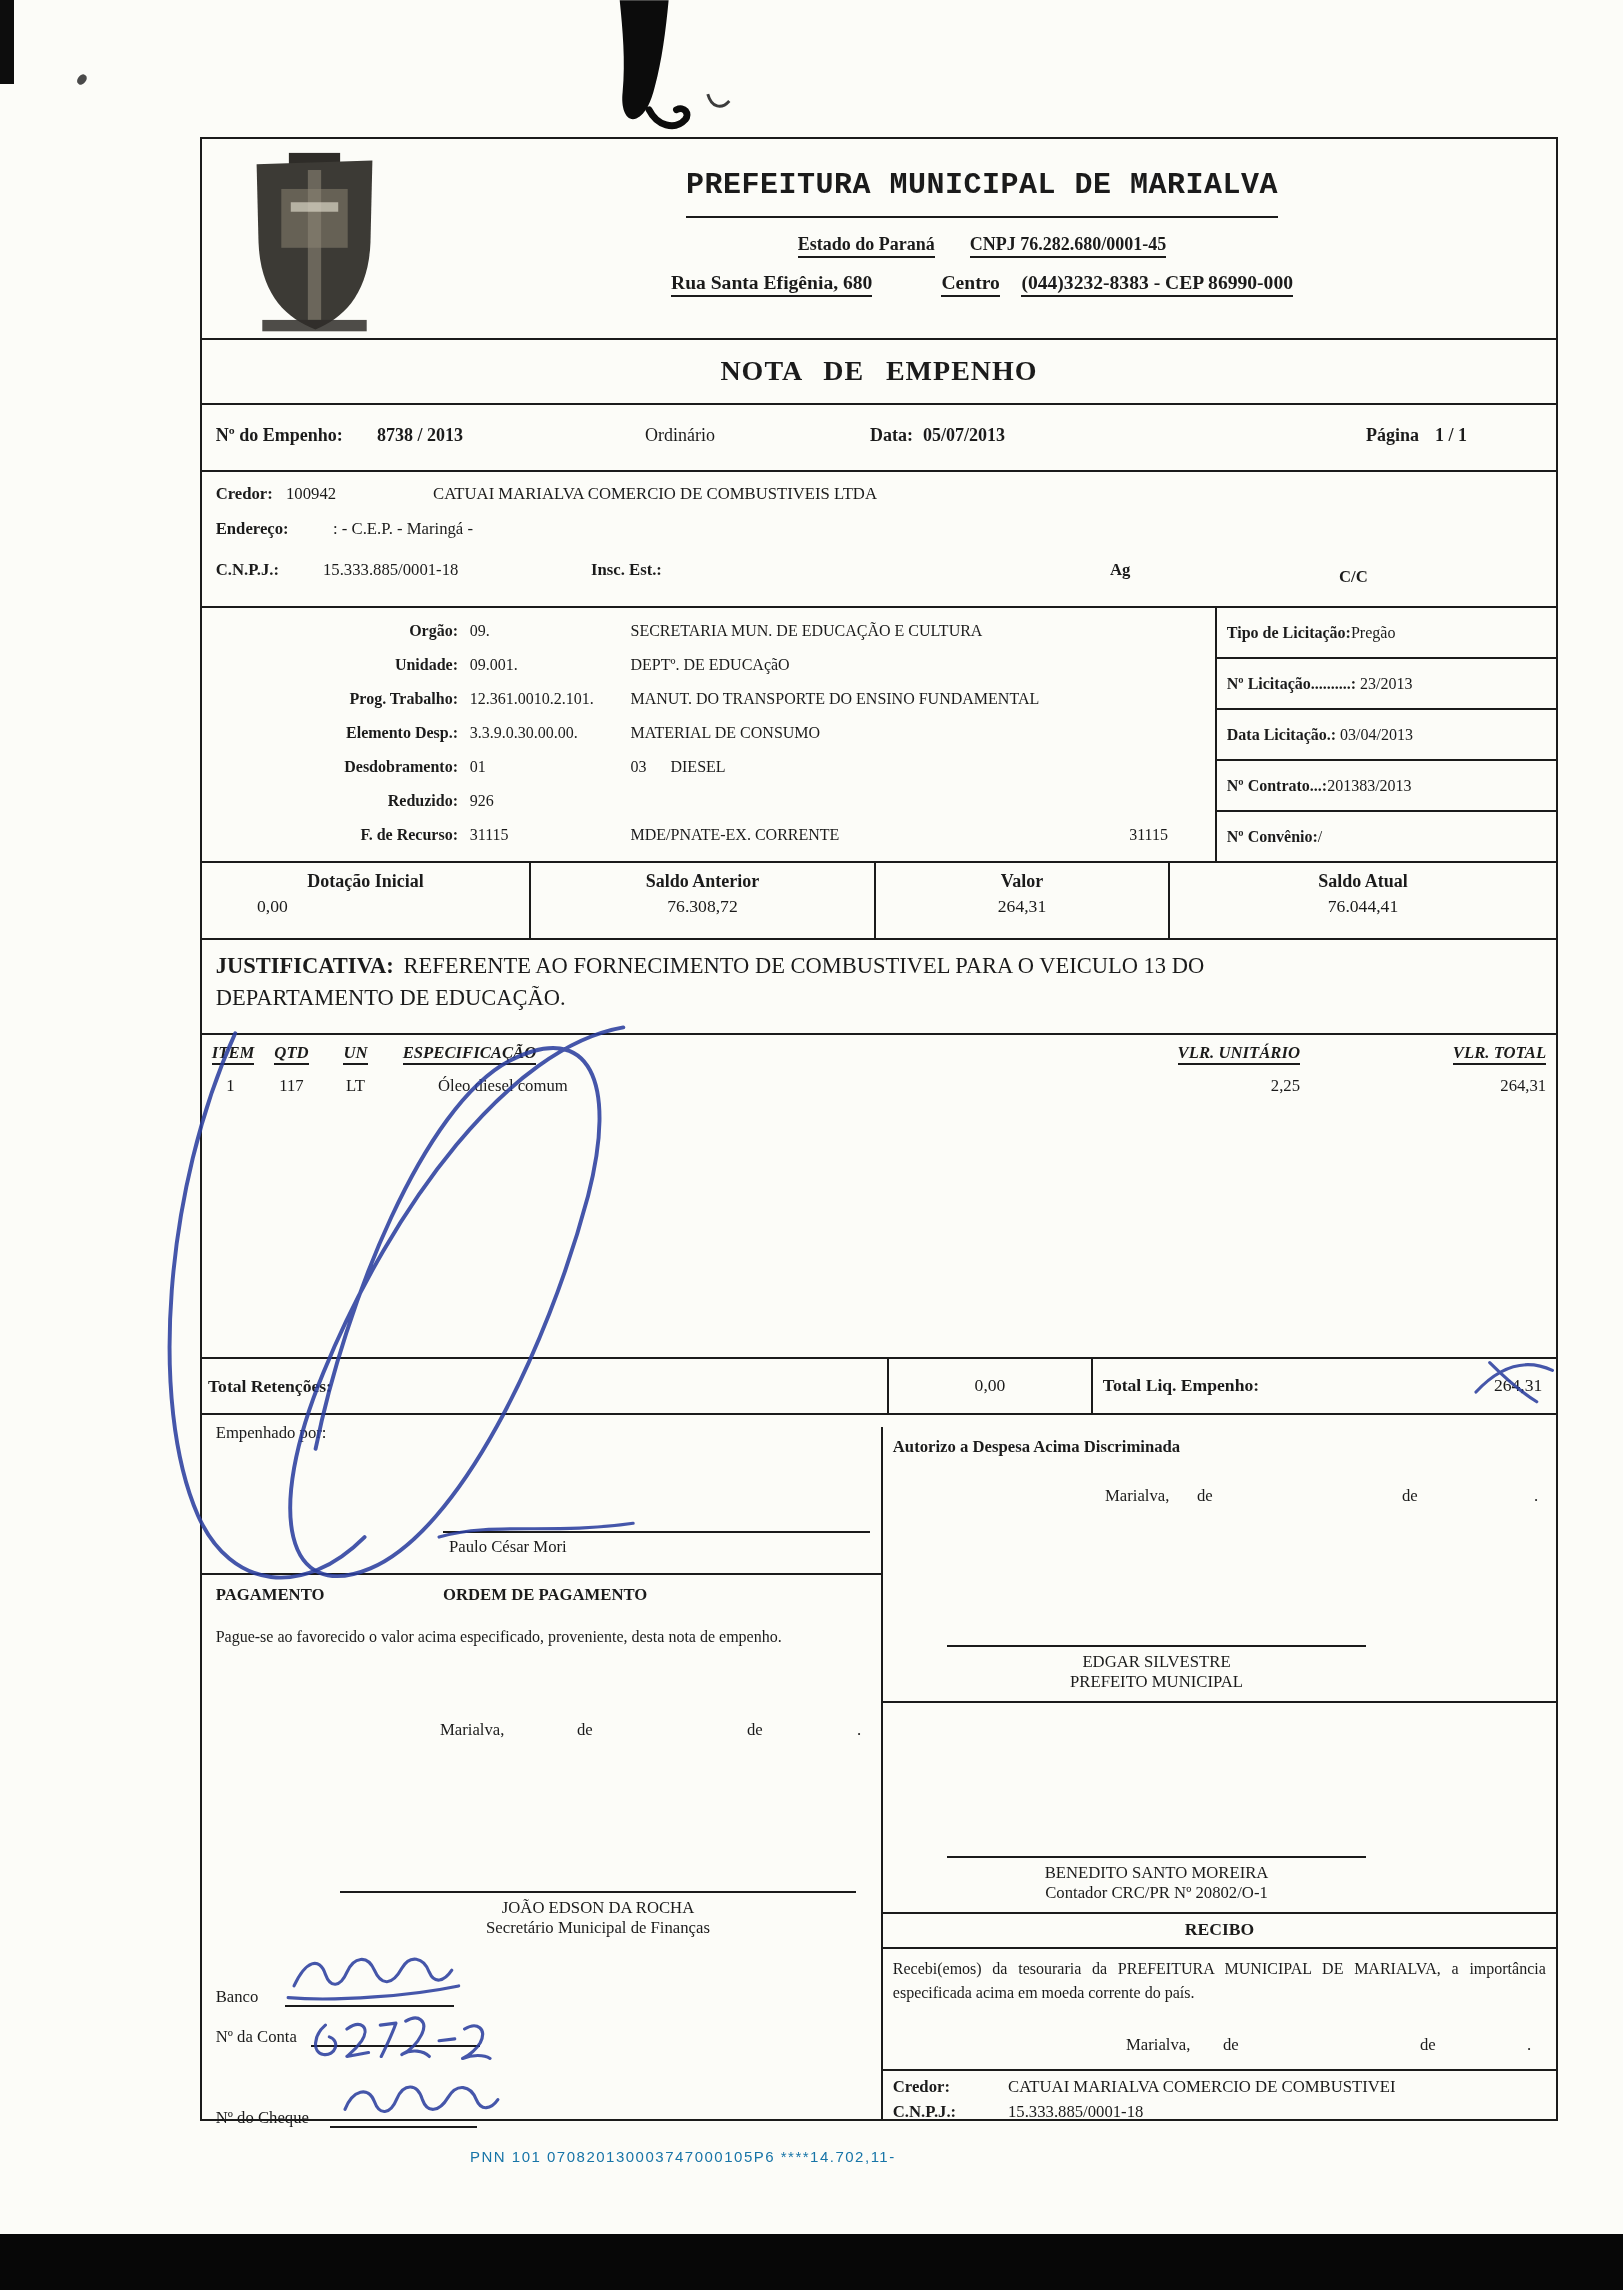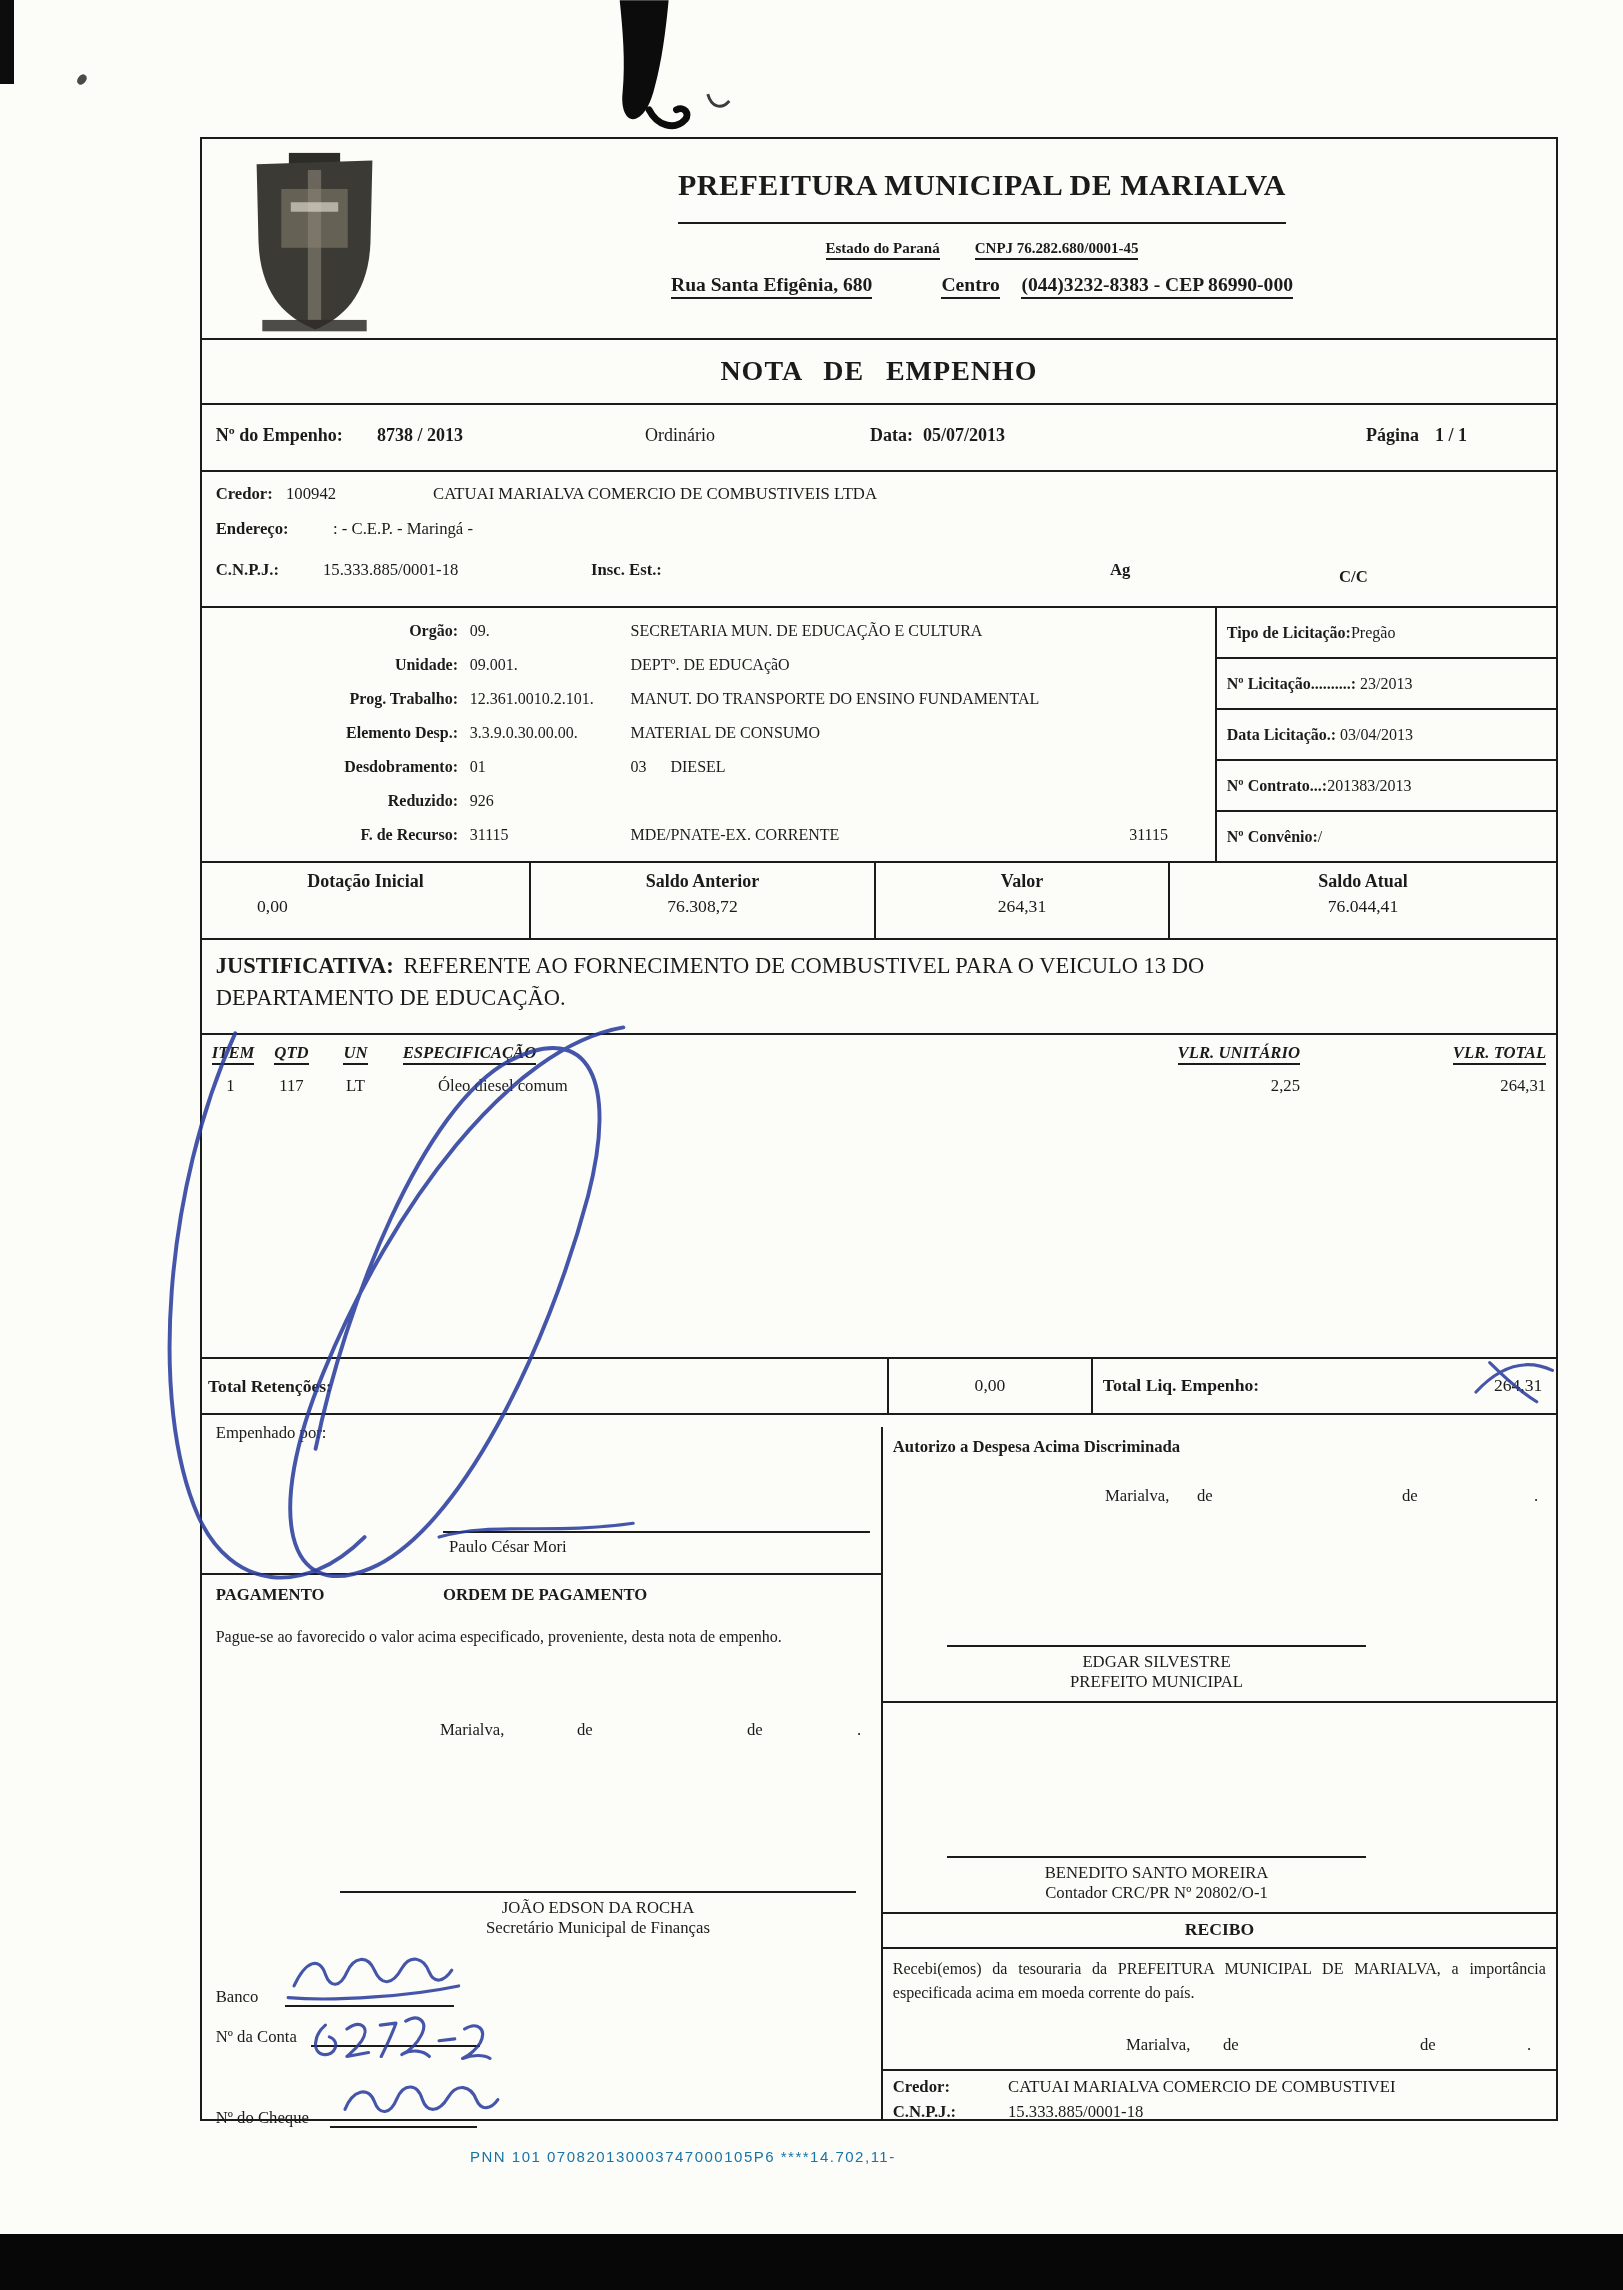--- a/index.html
+++ b/index.html
@@ -19,22 +19,22 @@
   
   .form { position:absolute; left:200px; top:137px; width:1358px; border:2px solid #1b1b1b; background:transparent; }
   .sec { border-top:2px solid #1b1b1b; position:relative; }
   .form > .sec:first-child { border-top:none; }
 
   
   .sec.header { height:199px; display:flex; padding:7.8px 9.8px; }
   .logo { width:206px; display:flex; justify-content:center; align-items:flex-start; padding-top:3.9px; }
   .logo svg { filter:blur(0.7px); }
   .head-text { flex:1; text-align:center; padding-top:21.6px; }
-  .h1 { font-size:30px; font-weight:700; letter-spacing:0.5px; display:inline-block; border-bottom:2.9px solid #1b1b1b; padding-bottom:20px; }
-  .hline { margin-top:15.7px; display:flex; justify-content:center; gap:35px; font-size:15px; font-weight:700; }
+  .h1 { font-size:30px; font-weight:700; letter-spacing:0.5px; display:inline-block; border-bottom:2.9px solid #1b1b1b; padding-bottom:14px;font-family:Liberation Mono, monospace; }
+  .hline { margin-top:15.7px; display:flex; justify-content:center; gap:35px; font-size:18px; font-weight:700; }
   .hline3 { gap:0; font-size:19.6px; margin-top:13.7px; }
   .hline span { border-bottom:2px solid #1b1b1b; padding-bottom:1px; }
   .hline3 .g1 { margin-right:69px; } .hline3 .g2 { margin-right:21.6px; }
 
   
   .sec.nota { height:65px; line-height:61px; text-align:center; font-size:28px; font-weight:700; word-spacing:13.7px; letter-spacing:1px; }
 
   
   .sec.emp { height:67px; font-size:18px; }
   .sec.emp span { position:absolute; top:19.6px; white-space:nowrap; }

